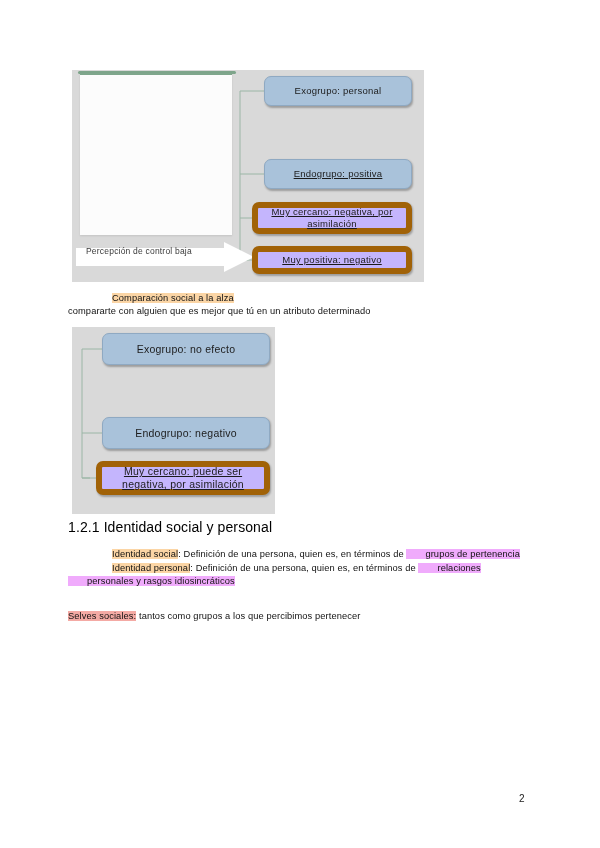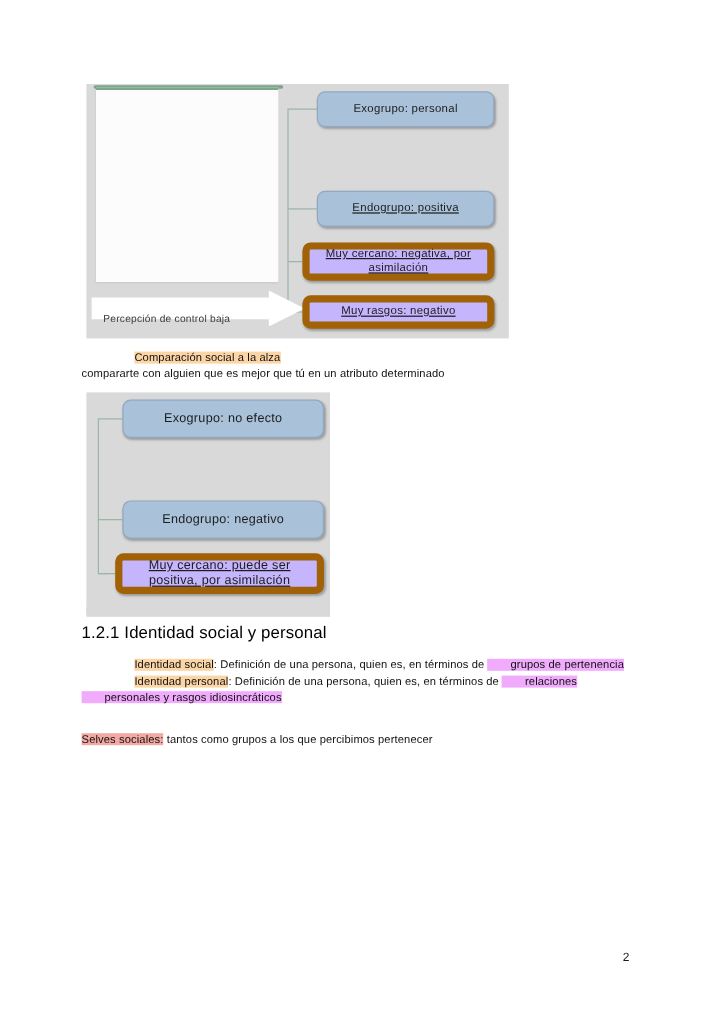--- a/index.html
+++ b/index.html
@@ -58,21 +58,21 @@
     top: 172px;
     width: 178px;
     height: 30px;
     background: #ffffff;
     clip-path: polygon(0 6px, 148px 6px, 148px 0, 178px 15px, 148px 30px, 148px 24px, 0 24px);
     filter: drop-shadow(0 1px 1px rgba(0,0,0,0.35));
   }
   .d1-arrow-label {
     position: absolute;
     left: 14px;
-    top: 186px;
+    top: 172px;
     width: 140px;
     height: 18px;
     line-height: 18px;
     font-size: 8.5px;
     color: #3a3a3a;
     letter-spacing: 0.2px;
     white-space: nowrap;
     overflow: hidden;
   }
 
@@ -200,40 +200,40 @@
       <path d="M168 148 L180 148" fill="none" stroke="#9bb6a6" stroke-width="1"></path>
       <path d="M168 190 L180 190" fill="none" stroke="#9bb6a6" stroke-width="1"></path>
     </svg>
 
     <div class="d1-arrow"></div>
     <div class="d1-arrow-label">Percepción de control baja</div>
 
     <div class="node blue d1-n1">Exogrupo: personal</div>
     <div class="node blue d1-n2">Endogrupo: positiva</div>
     <div class="node lav d1-n3">Muy cercano: negativa, por asimilación</div>
-    <div class="node lav d1-n4">Muy rasgos: negativo</div>
+    <div class="node lav d1-n4">Muy positiva: negativo</div>
   </div>
 
   <div class="para" id="cmp-title">
     <span class="hl-orange">Comparación social a la alza</span>
   </div>
 
   <div class="para" id="cmp-sub">compararte con alguien que es mejor que tú en un atributo determinado</div>
 
   <div class="diagram2">
 
     <svg class="d2-conn" viewBox="0 0 203 185">
       <path d="M18 151 L10 151 L10 22 L30 22" fill="none" stroke="#9bb6a6" stroke-width="1"></path>
       <path d="M10 106 L30 106" fill="none" stroke="#9bb6a6" stroke-width="1"></path>
       <path d="M10 151 L24 151" fill="none" stroke="#9bb6a6" stroke-width="1"></path>
     </svg>
 
     <div class="node blue d2-n1">Exogrupo: no efecto</div>
     <div class="node blue d2-n2">Endogrupo: negativo</div>
-    <div class="node lav d2-n3">Muy cercano: puede ser positiva, por asimilación</div>
+    <div class="node lav d2-n3">Muy cercano: puede ser negativa, por asimilación</div>
   </div>
 
   <div class="d2-strip"></div>
 
   <div id="sec-heading">1.2.1 Identidad social y personal</div>
 
   <div class="para" id="ident-block">
     <div>
       <span class="hl-orange">Identidad social</span><span>: </span><span>Definición de una persona, quien es, en términos de </span><span class="hl-green">grupos de pertenencia</span>
     </div>

